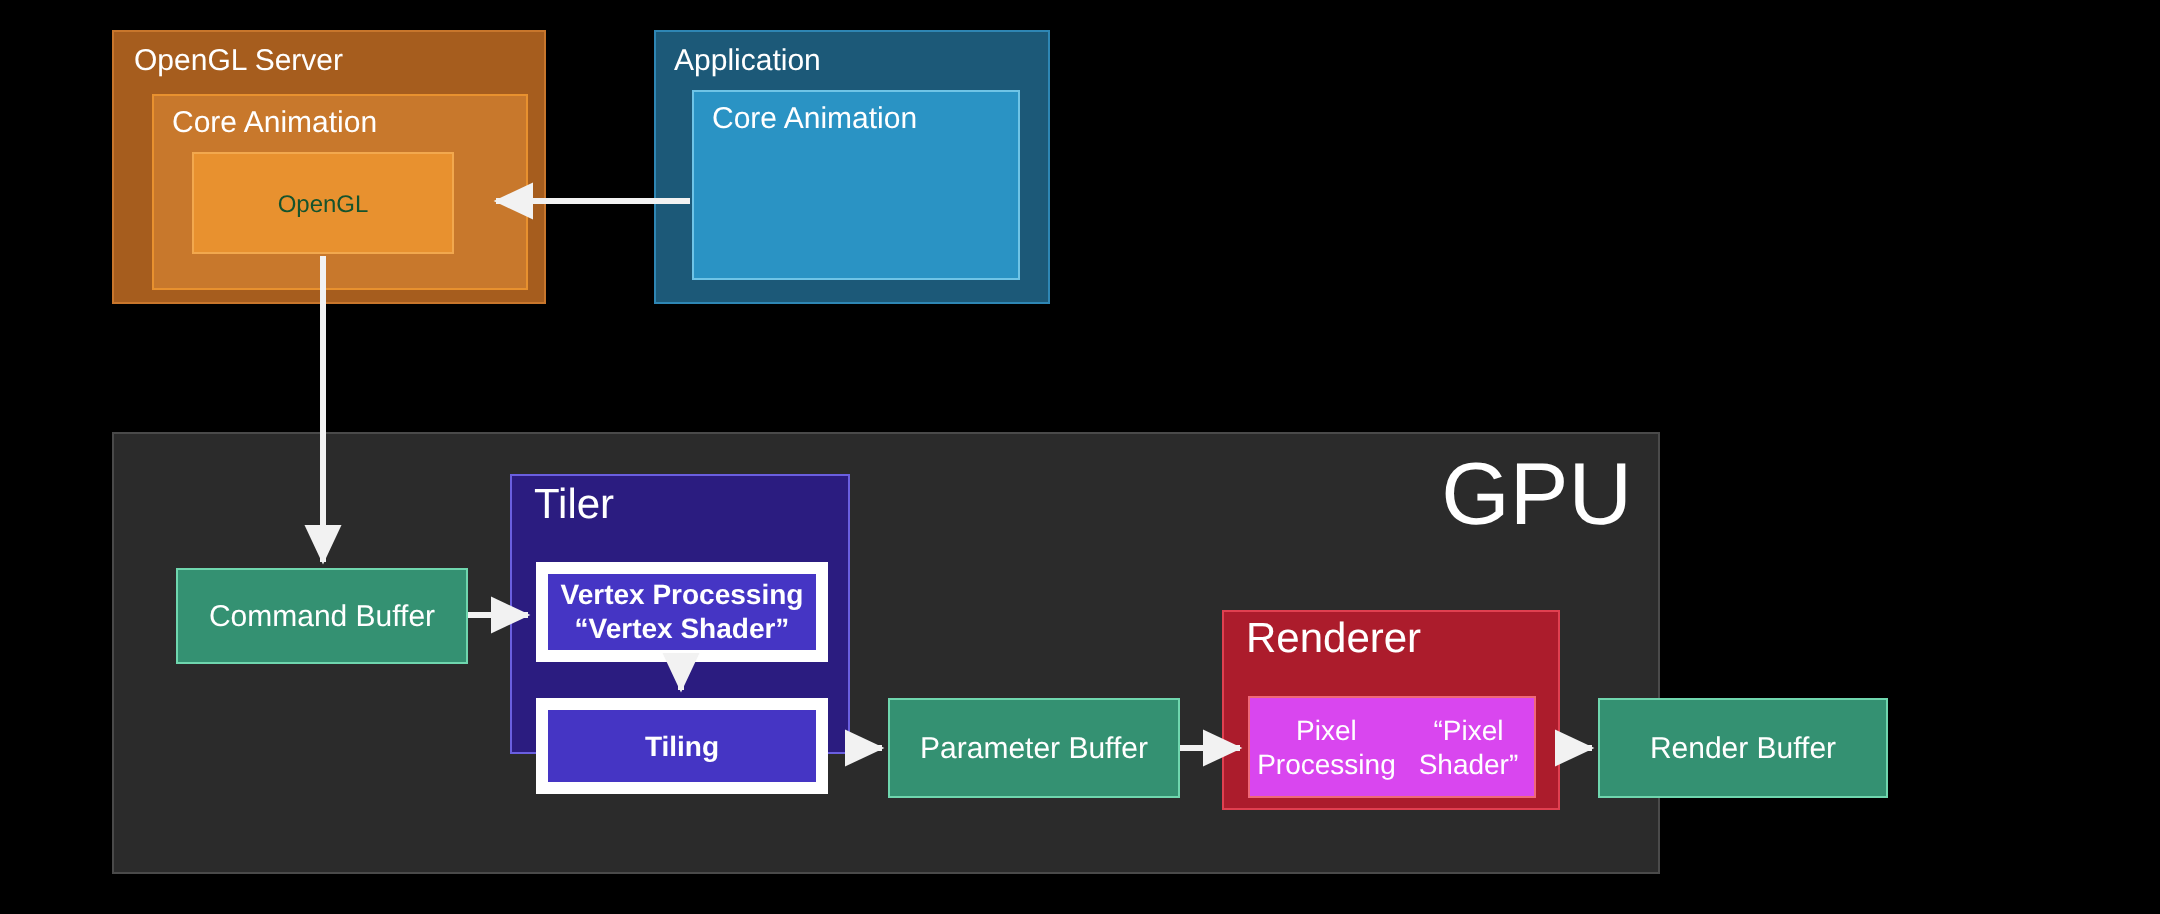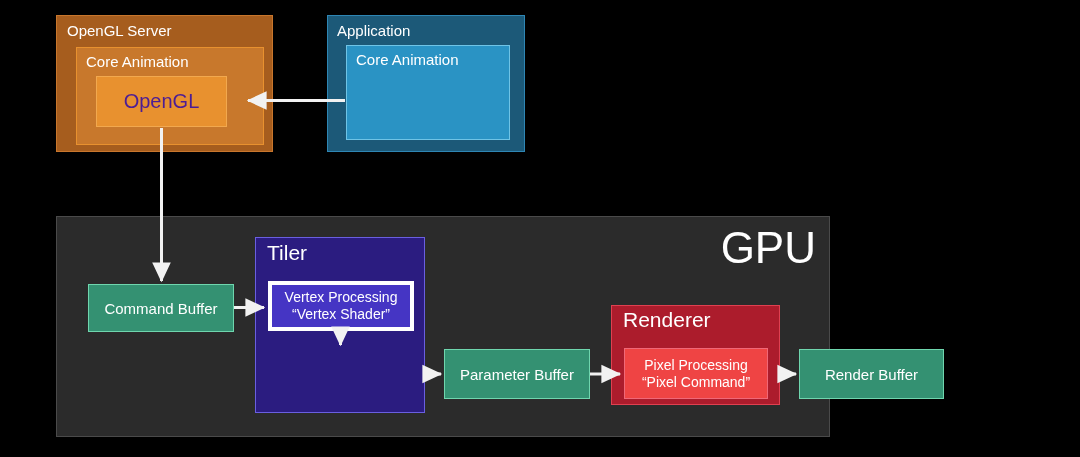--- a/index.html
+++ b/index.html
@@ -41,21 +41,21 @@
     position: absolute; left: 9px; top: 5px;
     font-size: 15px; color: #ffffff; white-space: nowrap;
   }
   #opengl-box {
     position: absolute; left: 19px; top: 28px; width: 131px; height: 51px;
     background: #E8912F;
     border: 1px solid #F2A84E;
     box-sizing: border-box;
     display: flex; align-items: center; justify-content: center;
   }
-  #opengl-label { font-size: 20px; color: #4c1d95; }
+  #opengl-label { font-size: 12px; color: #14532d; }
 
   
   #application {
     left: 327px; top: 15px; width: 198px; height: 137px;
     background: #1C5978;
     border: 1px solid #2E86B4;
     padding-left: 27px;
   }
   #application-label {
     position: absolute; left: 9px; top: 6px;
@@ -90,55 +90,55 @@
     border: 1px solid #6FD6AE;
     display: flex; align-items: center; justify-content: center;
     color: #ffffff; font-size: 15px; text-align: center;
   }
   #command-buffer { left: 88px; top: 284px; width: 146px; height: 48px; }
   #parameter-buffer { left: 444px; top: 349px; width: 146px; height: 50px; }
   #render-buffer { left: 799px; top: 349px; width: 145px; height: 50px; text-align: center; }
 
   
   #tiler {
-    left: 255px; top: 237px; width: 170px; height: 176px;
+    left: 255px; top: 237px; width: 170px; height: 140px;
     background: #2B1C80;
     border: 1px solid #6A5FE0;
   }
   #tiler-label {
     position: absolute; left: 11px; top: 3px;
     font-size: 21px; color: #ffffff;
   }
   .tiler-inner {
     position: absolute; box-sizing: border-box;
     background: #4535C4;
-    border: 4px solid #ffffff;
+    border: 6px solid #ffffff;
     display: flex; flex-direction: column; align-items: center; justify-content: center;
-    color: #ffffff; font-size: 14px; line-height: 17px; text-align: center;
+    color: #ffffff; font-size: 14px; line-height: 17px; text-align: center; font-weight: bold;
   }
   #vertex-processing { left: 12px; top: 43px; width: 146px; height: 50px; }
   #tiling { left: 12px; top: 111px; width: 146px; height: 48px; }
 
   
   #renderer {
     left: 611px; top: 305px; width: 169px; height: 100px;
     background: #AC1C2C;
     border: 1px solid #E04050;
     text-decoration: underline;
   }
   #renderer-label {
     position: absolute; left: 11px; top: 2px;
     font-size: 21px; color: #ffffff;
   }
   #pixel-processing {
     position: absolute; left: 12px; top: 42px; width: 144px; height: 51px;
     box-sizing: border-box;
-    background: #ef4444;
+    background: #d946ef;
     border: 1px solid #F06878;
-    display: flex; flex-direction: column; align-items: center; justify-content: center;
+    display: flex; flex-direction: row; align-items: center; justify-content: center;
     color: #ffffff; font-size: 14px; line-height: 17px; text-align: center;
   }
 
   
   #arrow-layer {
     position: absolute; left: 0; top: 0; width: 1080px; height: 457px;
     pointer-events: none;
   }
 </style>
 </head>
@@ -170,31 +170,34 @@
   <div class="green-box" id="command-buffer">
     <span>Command Buffer</span>
   </div>
 
   <div class="box" id="tiler">
     <div id="tiler-label">Tiler</div>
     <div class="tiler-inner" id="vertex-processing">
       <span>Vertex Processing</span>
       <span>“Vertex Shader”</span>
     </div>
+    <div class="tiler-inner" id="tiling">
+      <span>Tiling</span>
+    </div>
   </div>
 
   <div class="green-box" id="parameter-buffer">
     <span>Parameter Buffer</span>
   </div>
 
   <div class="box" id="renderer">
     <div id="renderer-label">Renderer</div>
     <div id="pixel-processing">
       <span>Pixel Processing</span>
-      <span>“Pixel Command”</span>
+      <span>“Pixel Shader”</span>
     </div>
   </div>
 
   <div class="green-box" id="render-buffer">
     <span>Render Buffer</span>
   </div>
 
   <svg id="arrow-layer" viewBox="0 0 1080 457" width="1080" height="457">
     <defs>
       <marker id="ah" markerWidth="7" markerHeight="7" refX="6.2" refY="3.5" orient="auto" markerUnits="strokeWidth">

